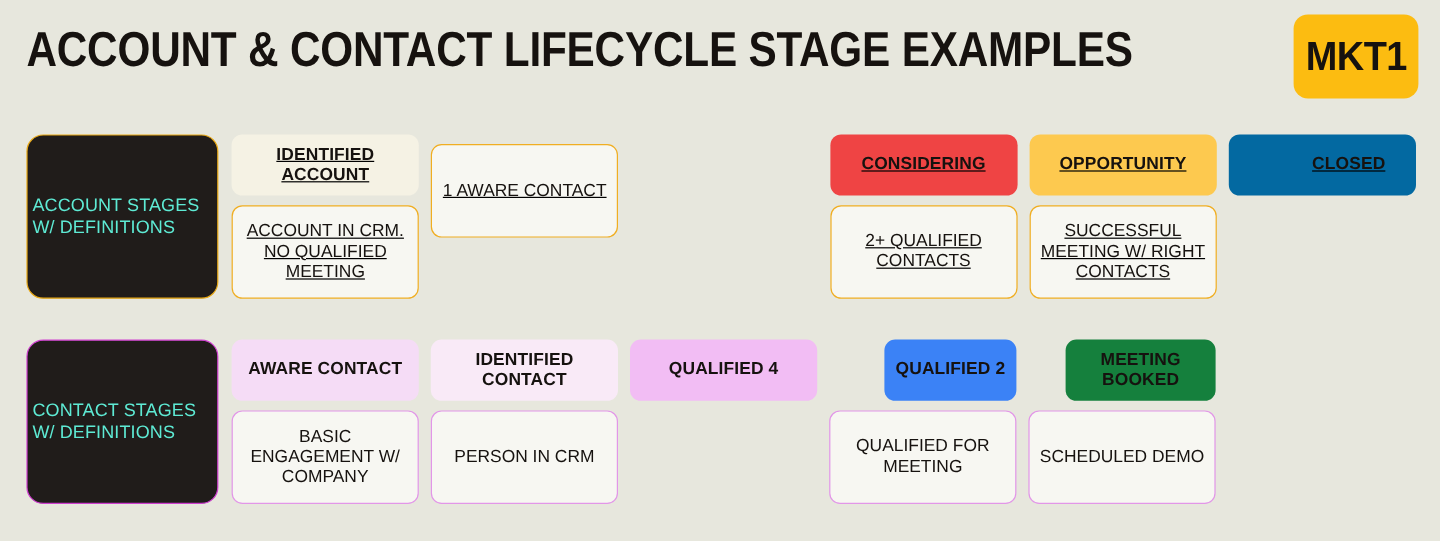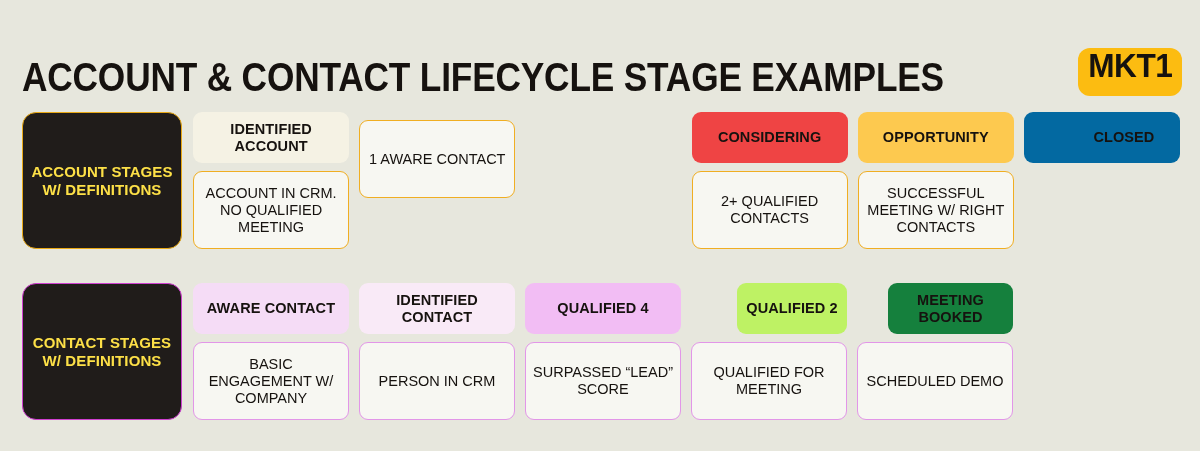--- a/index.html
+++ b/index.html
@@ -15,21 +15,20 @@
     font-family: "Liberation Sans", sans-serif;
     position: relative;
   }
 
   
   .header {
     position: absolute;
     left: 0; top: 0;
     width: 1200px;
     height: 92px;
-    margin-top: 36px;
   }
 
   .page-title {
     position: absolute;
     left: 22px;
     top: 19px;
     font-family: "Liberation Sans Narrow", "Liberation Sans", sans-serif;
     font-weight: bold;
     font-size: 41px;
     line-height: 45px;
@@ -38,25 +37,25 @@
     transform: scaleX(0.86);
     transform-origin: left top;
     white-space: nowrap;
   }
 
   .logo {
     position: absolute;
     right: 18px;
     top: 12px;
     width: 104px;
-    height: 48px;
+    height: 70px;
     background: #fcbc11;
     border-radius: 12px;
     display: flex;
-    align-items: flex-start;
+    align-items: center;
     justify-content: center;
   }
 
   .logo-text {
     font-family: "Liberation Sans Narrow", "Liberation Sans", sans-serif;
     font-weight: bold;
     font-size: 34px;
     line-height: 34px;
     color: #16120f;
     letter-spacing: -0.5px;
@@ -85,39 +84,38 @@
     display: flex;
     align-items: center;
     justify-content: center;
     padding: 4px;
   }
 
   #account-row .row-label { border: 1.6px solid #e8a815; }
   #contact-row .row-label { border: 1.6px solid #cf3fd0; }
 
   .row-label-text {
-    color: #fde047;
+    color: #5eead4;
     font-size: 15px;
     line-height: 18px;
-    font-weight: bold;
-    text-align: center;
+    font-weight: normal;
     letter-spacing: 0.1px;
   }
 
   
   .columns {
     position: absolute;
     top: 0;
     left: 193px;
     height: 137px;
     display: flex;
     gap: 10px;
   }
 
-  #account-row .columns { width: 987px; }
+  #account-row .columns { width: 987px; text-decoration: underline; }
   #contact-row .columns { width: 820px; }
 
   .stage-col {
     flex: 1 1 0;
     display: flex;
     flex-direction: column;
     height: 137px;
   }
 
   .stage-head {
@@ -199,24 +197,23 @@
       <div class="stage-col">
         <div class="stage-head" style="background: rgb(245, 220, 246);">AWARE CONTACT</div>
         <div class="stage-def">BASIC ENGAGEMENT W/ COMPANY</div>
       </div>
       <div class="stage-col">
         <div class="stage-head" style="background: rgb(249, 234, 247);">IDENTIFIED CONTACT</div>
         <div class="stage-def">PERSON IN CRM</div>
       </div>
       <div class="stage-col">
         <div class="stage-head" style="background: rgb(242, 189, 244);">QUALIFIED 4</div>
-        <div class="stage-def">SURPASSED “LEAD” SCORE</div>
-      </div>
-      <div class="stage-col">
-        <div class="stage-head" style="background: #bef264; margin-left: 46px;">QUALIFIED 2</div>
+      </div>
+      <div class="stage-col">
+        <div class="stage-head" style="background: #3b82f6; margin-left: 46px;">QUALIFIED 2</div>
         <div class="stage-def">QUALIFIED FOR MEETING</div>
       </div>
       <div class="stage-col">
         <div class="stage-head" style="background: #15803d; margin-left: 31px;">MEETING BOOKED</div>
         <div class="stage-def">SCHEDULED DEMO</div>
       </div>
     </div>
 </div>
 
 </body></html>

